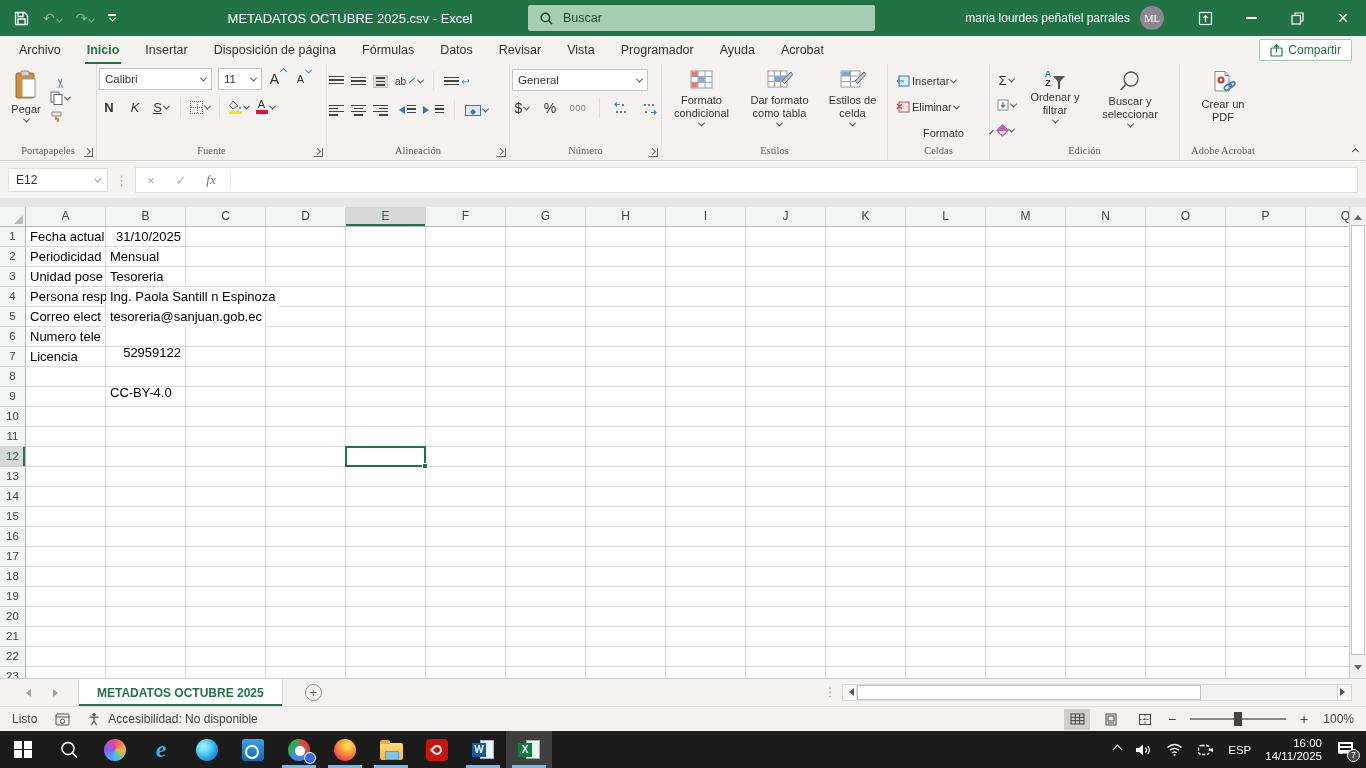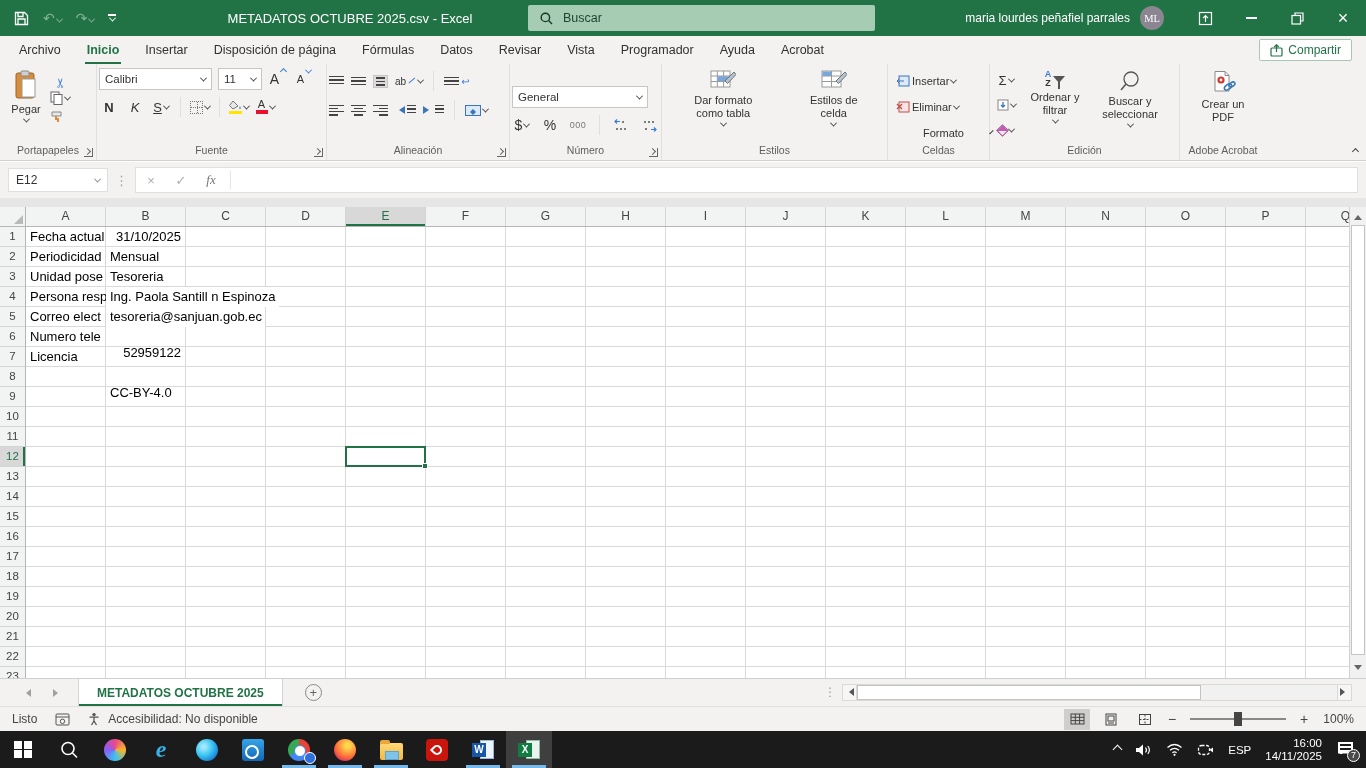--- a/index.html
+++ b/index.html
@@ -30,21 +30,21 @@
   .tabrow{position:absolute;left:0;top:36px;width:100%;height:28px;background:var(--ribbon-bg);display:flex;align-items:stretch;padding-left:6px;font-size:12.5px;color:#323130;}
   .tab{position:relative;display:flex;align-items:center;padding:0 13px;cursor:default;white-space:nowrap;}
   .tab.active{color:var(--excel-green);font-weight:bold;}
   .tab.active::after{content:"";position:absolute;left:11px;right:11px;bottom:0;height:2.5px;background:var(--excel-green);}
   .share-btn{position:absolute;right:14px;top:3px;height:22px;border:1px solid #a9c7b6;border-radius:2px;background:#fff;color:var(--excel-green);font-size:12px;display:flex;align-items:center;gap:5px;padding:0 10px;}
 
   
   .ribbon{position:absolute;left:0;top:64px;width:100%;height:97px;background:var(--ribbon-bg);border-bottom:1px solid #d2d0ce;display:flex;font-size:11px;color:#333;}
   .group{position:relative;display:flex;flex-direction:column;padding:3px 2px 0 2px;border-right:1px solid #e1dfdd;}
   .gbody{flex:1;display:flex;align-items:flex-start;}
-  .glabel{height:17px;line-height:15px;text-align:center;font-size:10.5px;color:#605e5c;}
+  .glabel{height:17px;line-height:15px;text-align:center;font-size:10.5px;color:#605e5c;font-family:Liberation Serif, serif;}
   .launcher{position:absolute;right:3px;bottom:3px;width:9px;height:9px;border-right:1.2px solid #666;border-bottom:1.2px solid #666;}
   .launcher::before{content:"";position:absolute;right:2px;bottom:2px;width:4px;height:4px;border-right:1.2px solid #666;border-bottom:1.2px solid #666;transform:rotate(-45deg);}
   .bigbtn{display:flex;flex-direction:column;align-items:center;text-align:center;padding-top:3px;line-height:13px;color:#333;}
   .bigbtn .cap{margin-top:3px;}
   .minirow{display:flex;align-items:center;gap:6px;height:24px;}
   .combo{height:22px;background:#fff;border:1px solid #c8c6c4;display:flex;align-items:center;justify-content:space-between;padding:4px 5px;font-size:11.5px;}
   .seprt{width:1px;align-self:stretch;background:#e1dfdd;margin:2px 3px;}
   .selbox{background:#dcdcdc;border:1px solid #c8c6c4;}
   .ico-lines{display:flex;flex-direction:column;gap:2px;width:15px;height:13px;padding:1px 0;}
   .ico-lines i{height:1.5px;background:#444;display:block;}
@@ -402,21 +402,21 @@
               <span class="chev"></span>
             </span>
         </div>
       </div>
       <div class="glabel">Alineación</div>
       <span class="launcher"></span>
     </div>
 
     <div class="group" style="width:152px;">
       <div style="display:flex;flex-direction:column;gap:5px;flex:1;">
-        <div class="combo" style="width:136px;margin-top:19px;">
+        <div class="combo" style="width:136px;margin-top:2px;">
             <span>General</span>
             <span class="chev"></span>
           </div>
         <div class="minirow" style="gap:8px;">
           <span class="ibtn">
               <span style="font-size:14px;">$</span>
               <span class="chev"></span>
             </span>
           <span class="ibtn" style="font-size:14px;">%</span>
           <span class="ibtn" style="font-size:9px;letter-spacing:.5px;color:#777;">000</span>
@@ -440,20 +440,33 @@
               </svg>
             </span>
         </div>
       </div>
       <div class="glabel">Número</div>
       <span class="launcher"></span>
     </div>
 
     <div class="group" style="width:226px;">
       <div class="gbody" style="justify-content:space-around;width:100%;">
+        <div class="bigbtn" style="width:72px;">
+          <span>
+            <svg width="24" height="21" viewBox="0 0 24 21">
+                <rect x="1" y="1" width="21" height="17" fill="#fff" stroke="#999"></rect>
+                <path d="M1 6.6 h21 M1 12.3 h21 M8 1 v17 M15 1 v17" stroke="#999"></path>
+                <rect x="1.5" y="1.5" width="6" height="4.6" fill="#e8756a"></rect>
+                <rect x="1.5" y="12.8" width="6" height="4.7" fill="#e8756a"></rect>
+                <rect x="8.5" y="7.1" width="6" height="4.7" fill="#7aa7d9"></rect>
+              </svg>
+          </span>
+          <span class="cap">Formato condicional</span>
+            <span class="chev" style="margin-top:2px;"></span>
+        </div>
         <div class="bigbtn" style="width:78px;">
           <span>
             <svg width="26" height="21" viewBox="0 0 26 21">
                 <rect x="1" y="1" width="19" height="16" fill="#fff" stroke="#999"></rect>
                 <path d="M1 6 h19 M1 11.5 h19 M7.3 1 v16 M13.6 1 v16" stroke="#999"></path>
                 <rect x="7.5" y="6.2" width="6" height="5" fill="#7aa7d9"></rect>
                 <rect x="13.8" y="6.2" width="6" height="5" fill="#7aa7d9"></rect>
                 <path d="M24 2 L15 11 l2.5 2.5 L26 4.5z" fill="#b9c3cc" stroke="#6b7780"></path>
               </svg>
           </span>

